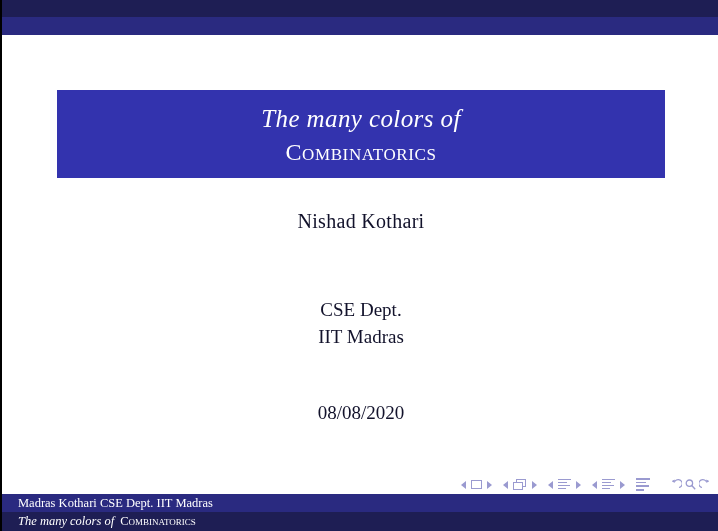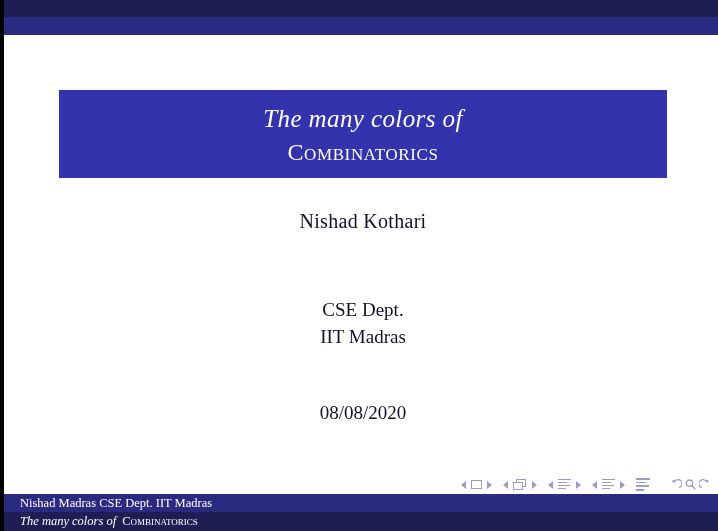--- a/index.html
+++ b/index.html
@@ -13,21 +13,21 @@
     overflow: hidden;
     font-family: "Liberation Serif", "DejaVu Serif", serif;
   }
 
   #slide {
     position: relative;
     width: 718px;
     height: 531px;
     background: #ffffff;
     box-sizing: border-box;
-    border-left: 4px solid #000000;
+    border-left: 2px solid #000000;
   }
 
   
   .headbar-dark {
     position: absolute;
     left: 0; top: 0;
     width: 718px; height: 17px;
     background: #1e1e54;
   }
   .headbar-mid {
@@ -285,21 +285,21 @@
         <svg width="13" height="13" viewBox="0 0 13 13">
           <path d="M3 9.5 A4 4 0 1 1 7 3.2 L9.5 3.2" fill="none" stroke="#9a9ad0" stroke-width="1.2"></path>
           <path d="M7.4 1.4 L10 3.2 L7.4 4.9 Z" fill="#9a9ad0"></path>
         </svg>
       </span>
     </div>
 
   </div>
 
   <div class="footer-top">
-    <span>Nishad Madras CSE Dept. IIT Madras</span>
+    <span>Madras Kothari CSE Dept. IIT Madras</span>
   </div>
 
   <div class="footer-bottom">
     <span class="footer-title-italic">The many colors of</span>
     <span class="footer-title-caps">Combinatorics</span>
   </div>
 
 </div>
 
 </body></html>

